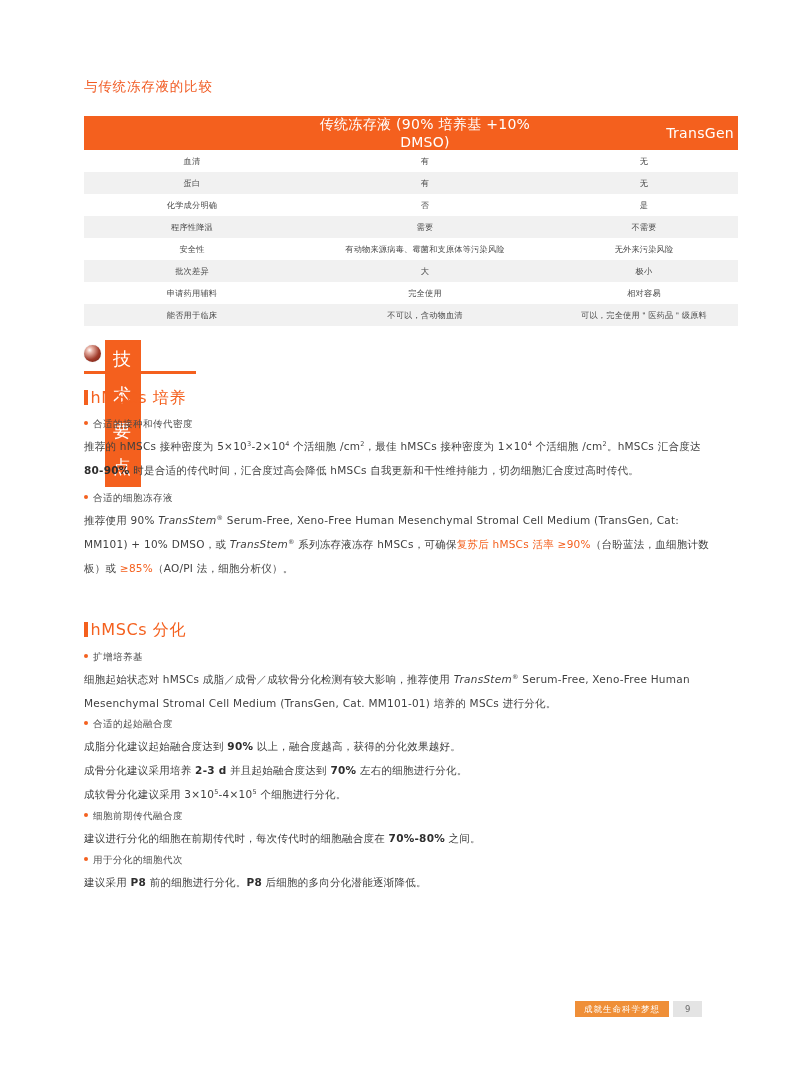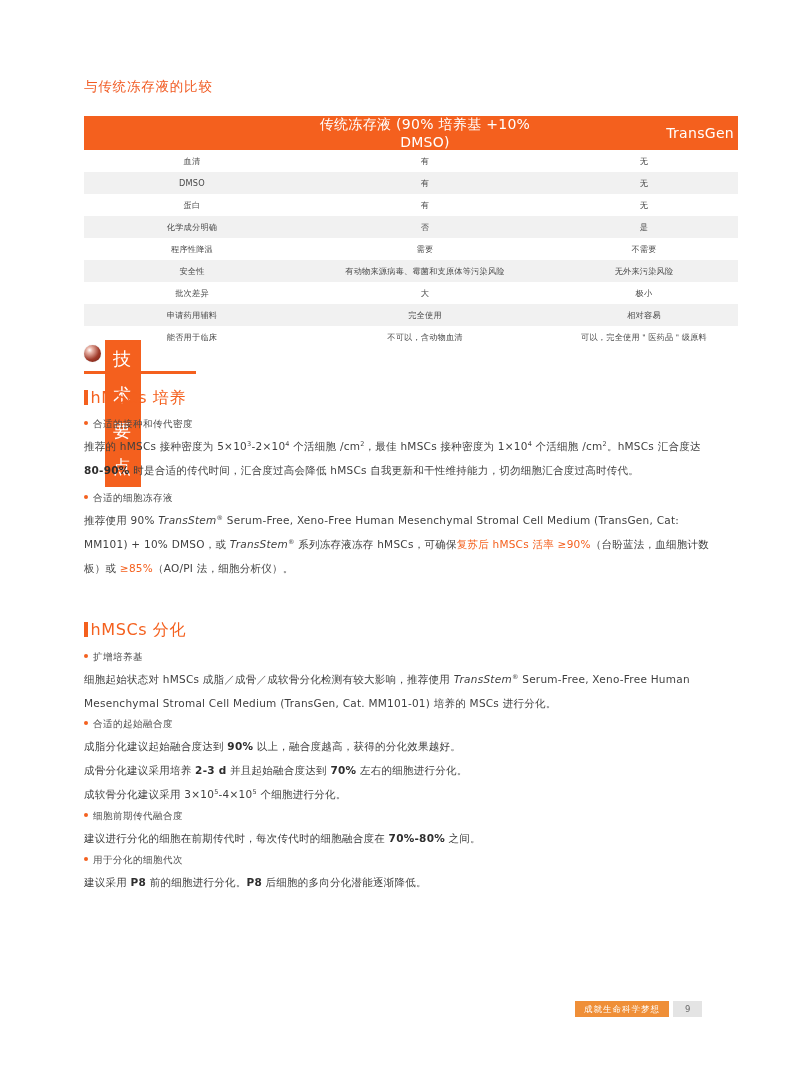--- a/index.html
+++ b/index.html
@@ -197,25 +197,20 @@
         <th class="c2">TransGen</th>
       </tr>
     </thead>
     <tbody id="cmp-body">
         <tr>
           <td class="lbl">血清</td>
           <td class="val">有</td>
           <td class="val">无</td>
         </tr>
         <tr>
-          <td class="lbl">DMSO</td>
-          <td class="val">有</td>
-          <td class="val">无</td>
-        </tr>
-        <tr>
           <td class="lbl">蛋白</td>
           <td class="val">有</td>
           <td class="val">无</td>
         </tr>
         <tr>
           <td class="lbl">化学成分明确</td>
           <td class="val">否</td>
           <td class="val">是</td>
         </tr>
         <tr>

